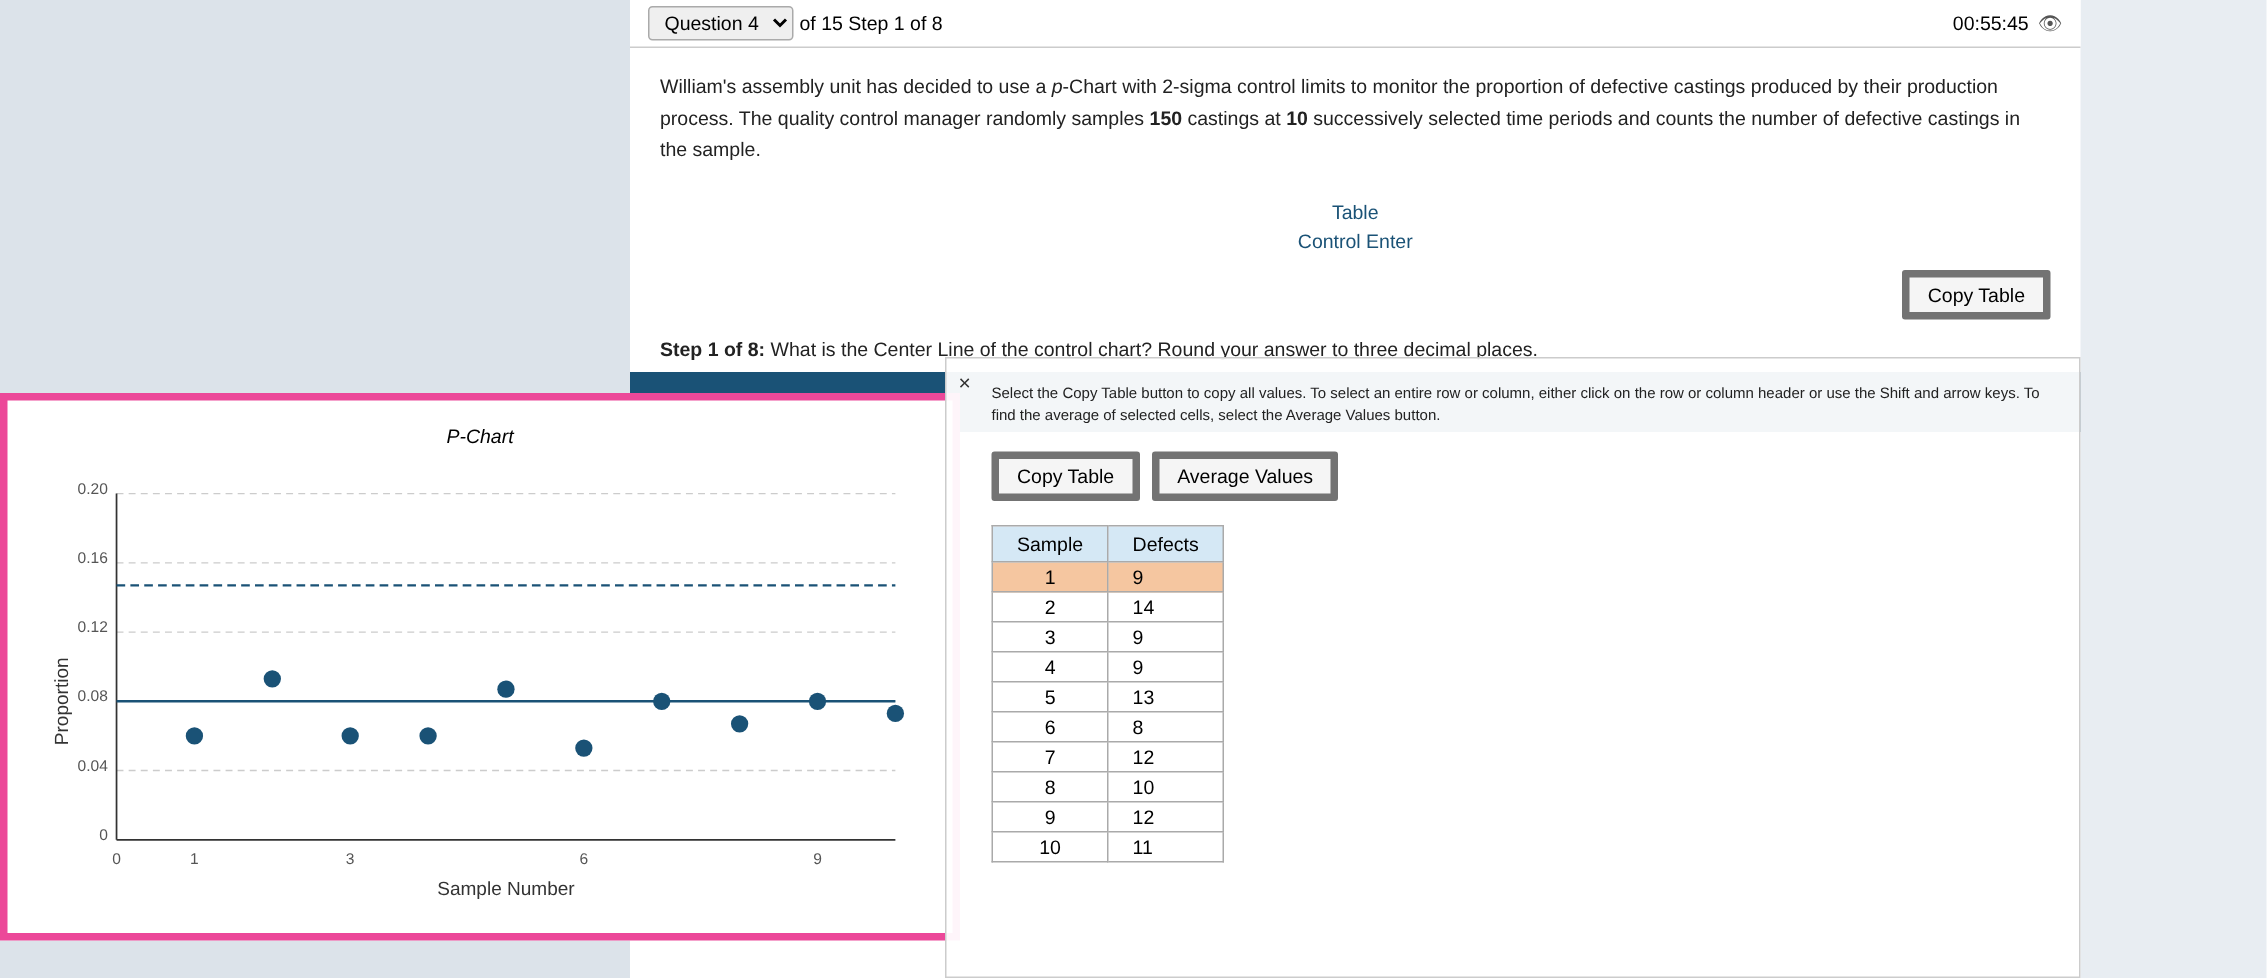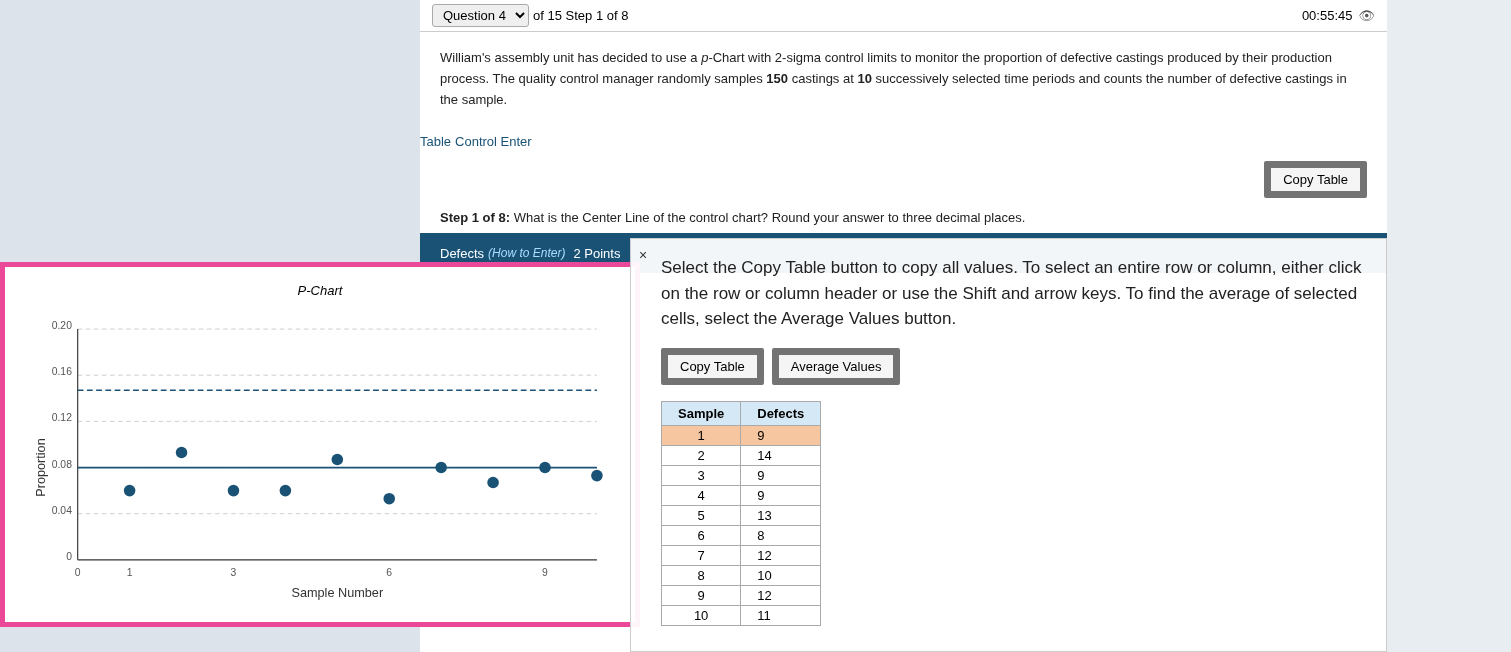--- a/index.html
+++ b/index.html
@@ -67,40 +67,41 @@
       font-size: 13px;
       color: #222;
     }
 
     .question-body .bold-num {
       font-weight: bold;
     }
 
     .tabs-row {
       display: flex;
+      flex-direction: column;
       align-items: center;
       gap: 4px;
       margin: 8px 0;
     }
 
     .tab-link {
       color: #1a5276;
       text-decoration: none;
       font-size: 13px;
       cursor: pointer;
     }
 
     .copy-table-btn-row {
       display: flex;
       justify-content: flex-end;
       padding: 4px 20px;
     }
 
     .btn {
-      border: 7px solid #737373;
+      border: 5px solid #737373;
       background: #f5f5f5;
       padding: 4px 12px;
       font-size: 13px;
       cursor: pointer;
       border-radius: 2px;
     }
 
     .step-text {
       padding: 8px 20px 8px 20px;
       font-size: 13px;
@@ -164,21 +165,21 @@
       background: none;
       border: none;
     }
 
     .modal-body {
       padding: 16px 16px 16px 30px;
       flex: 1;
     }
 
     .modal-instruction {
-      font-size: 17px;
+      font-size: 10px;
       color: #222;
       line-height: 1.5;
       margin-bottom: 16px;
     }
 
     .modal-buttons {
       display: flex;
       gap: 8px;
       margin-bottom: 16px;
     }
@@ -186,21 +187,21 @@
     .data-table {
       border-collapse: collapse;
       font-size: 13px;
     }
 
     .data-table th {
       background: #d5e8f5;
       border: 1px solid #aaa;
       padding: 4px 16px;
       text-align: left;
-      font-weight: bold;
+      font-weight: normal;
     }
 
     .data-table td {
       border: 1px solid #aaa;
       padding: 2px 16px;
       text-align: left;
     }
 
     .data-table tr.highlighted td {
       background: #f5c6a0;

